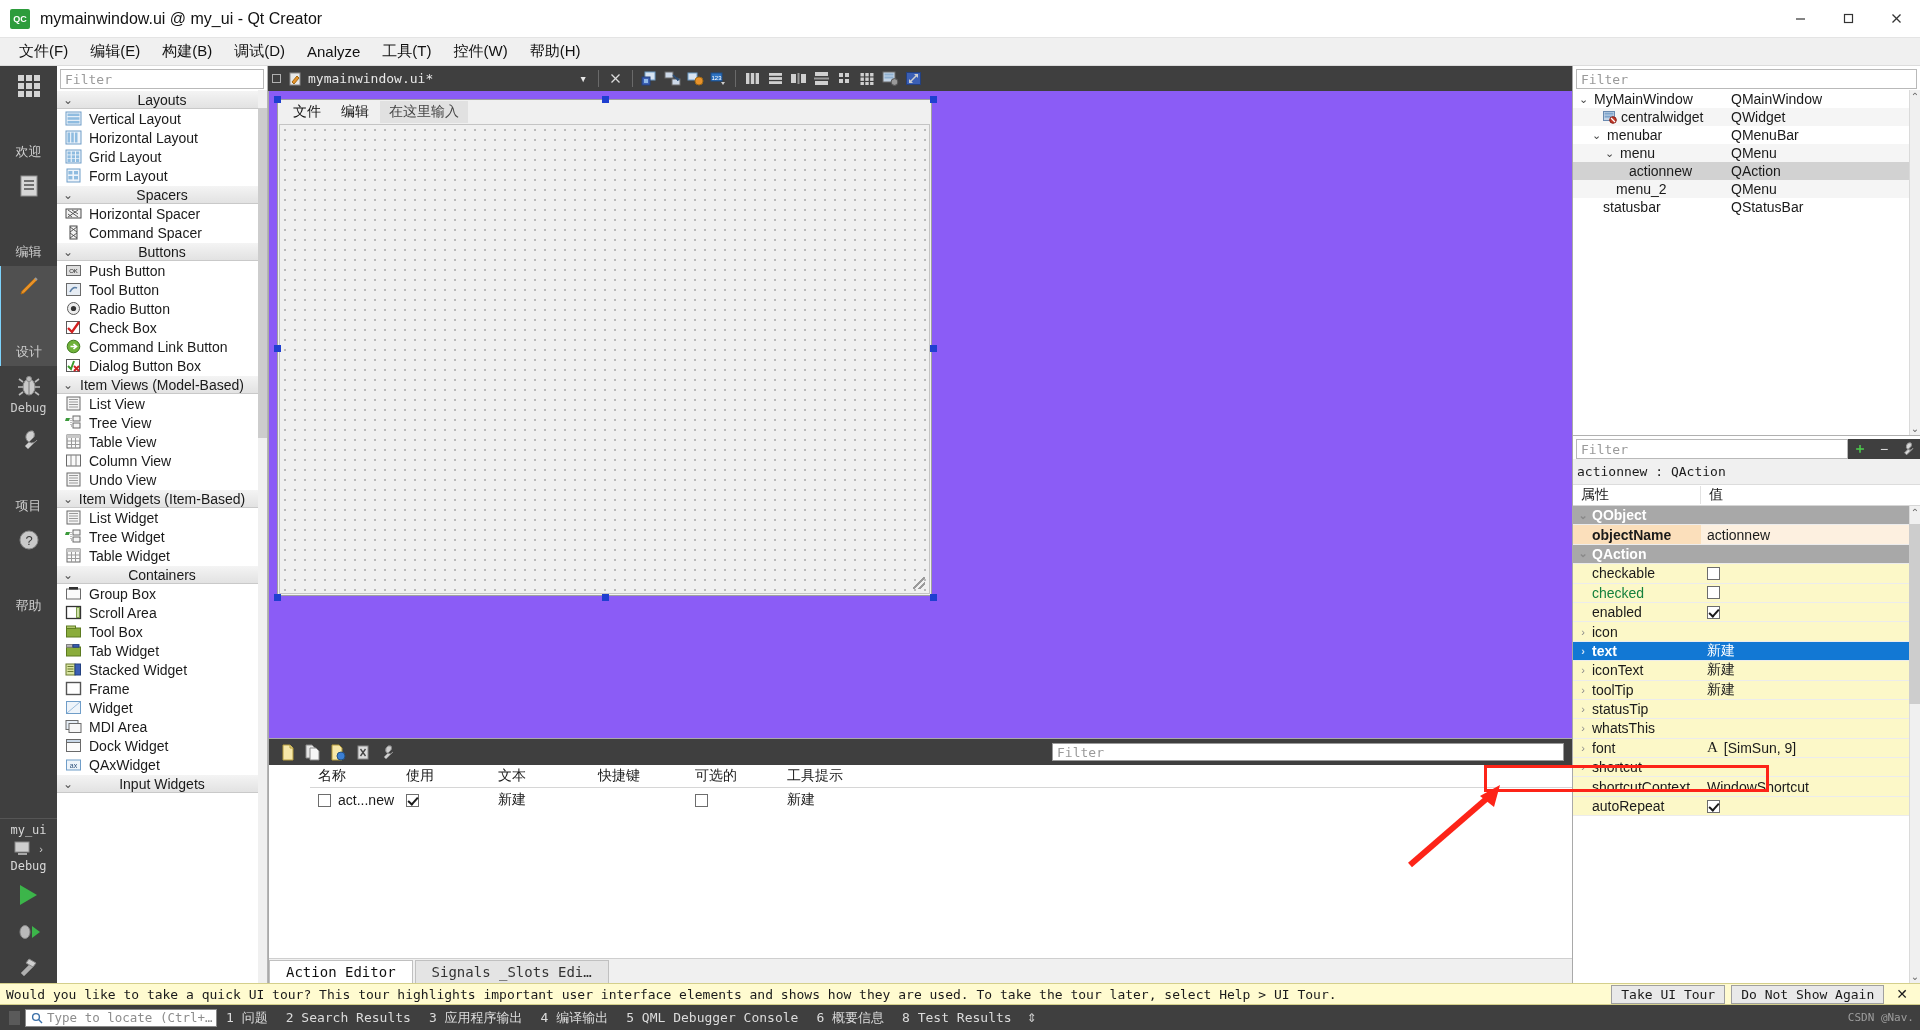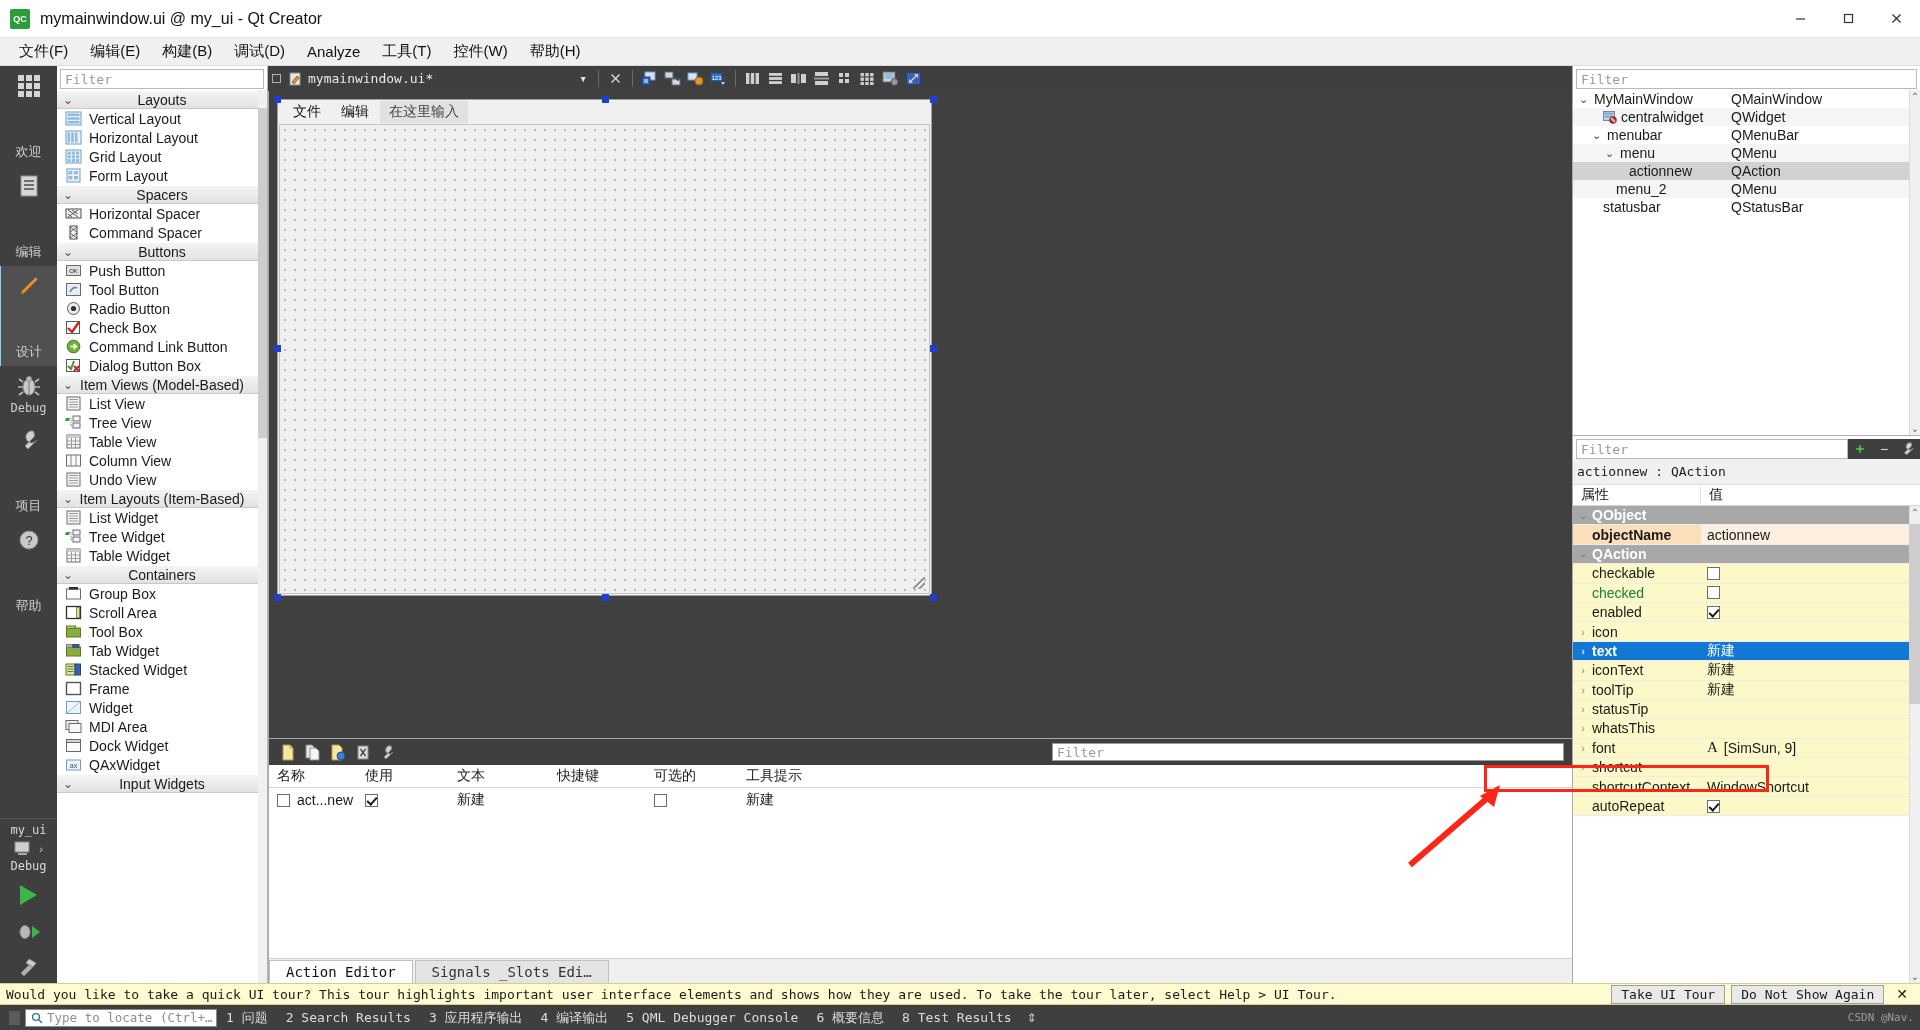--- a/index.html
+++ b/index.html
@@ -66,21 +66,21 @@
   .doctoolbar { height:25px; background:#3f3f3f; display:flex; align-items:center; gap:2px;
      padding:0 4px; flex:0 0 25px; }
   .dt-chip { display:flex; align-items:center; gap:5px; color:#e6e6e6; font-size:13px;
      font-family:"DejaVu Sans Mono", monospace; }
   .dt-sq { width:9px;height:9px;border:1px solid #b0b0b0; }
   .dt-combo { display:flex; align-items:center; gap:6px; padding:1px 5px; color:#e8e8e8; font-size:13px;
      font-family:"DejaVu Sans Mono", monospace; }
   .dt-sep { width:1px; height:17px; background:#6a6a6a; margin:0 4px; }
   .tbi { width:21px; height:19px; display:flex; align-items:center; justify-content:center; }
 
-  .formarea { flex:1 1 auto; background:#404040; position:relative; overflow:hidden;
+  .formarea { flex:1 1 auto; background:#8b5cf6; position:relative; overflow:hidden;
      border-left:1px solid #a9a9a9; }
   .form-window { position:absolute; left:8px; top:8px; width:655px; height:497px;
      background:#f0f0f0; border:1px solid #a0a0a0; }
   .form-menubar { height:23px; background:#f0f0f0; display:flex; align-items:center; padding-left:6px; gap:2px; }
   .fm-item { padding:2px 9px; font-size:14px; color:#111; }
   .fm-item.placeholder { background:#e1e1e1; color:#444; }
   .form-central { position:absolute; left:1px; right:1px; top:24px; bottom:1px;
      background-color:#f0f0f0;
      background-image:radial-gradient(#b9b9b9 0.8px, transparent 0.8px);
      background-size:10px 10px; border:1px solid #c4c4c4; }
@@ -91,21 +91,21 @@
        linear-gradient(135deg, transparent 70%, #9b9b9b 70%, #9b9b9b 80%, transparent 80%); }
 
   
   .actionpanel { height:245px; flex:0 0 245px; background:#fff; display:flex; flex-direction:column;
      border-top:1px solid #a9a9a9; border-left:1px solid #a9a9a9; }
   .ae-toolbar { height:26px; background:#3f3f3f; display:flex; align-items:center; gap:4px; padding:0 8px;
      flex:0 0 26px; }
   .ae-filter { margin-left:auto; width:512px; height:18px; background:#fff; border:1px solid #9a9a9a;
      display:flex; align-items:center; padding-left:4px; color:#9a9a9a; font-size:13px;
      font-family:"DejaVu Sans Mono", monospace; }
-  .ae-table { flex:1 1 auto; overflow:hidden; background:#fff; }
+  .ae-table { flex:1 1 auto; overflow:hidden; background:#fff;padding-left:41px; }
   .ae-head { display:flex; height:23px; align-items:center; border-bottom:1px solid #d6d6d6; font-size:14px; }
   .ae-head div { padding-left:8px; }
   .ae-row { display:flex; height:24px; align-items:center; font-size:14px; }
   .ae-row > div { padding-left:8px; display:flex; align-items:center; gap:7px; }
   .cb { width:13px; height:13px; border:1px solid #6d6d6d; background:#fff; display:inline-block;
      position:relative; flex:0 0 13px; }
   .cb.on::after { content:""; position:absolute; left:3px; top:0px; width:4px; height:8px;
      border:solid #1a1a1a; border-width:0 2px 2px 0; transform:rotate(42deg); }
   .ae-tabs { height:25px; display:flex; align-items:flex-end; background:#f0f0f0; flex:0 0 25px;
      border-top:1px solid #cfcfcf; }
@@ -508,21 +508,21 @@
                 <line x1="4" y1="6" x2="13" y2="6"></line>
                 <line x1="4" y1="8.5" x2="13" y2="8.5"></line>
                 <line x1="4" y1="11" x2="13" y2="11"></line>
               </g>
             </svg>
           <span>Undo View</span>
         </div>
 
         <div class="wb-group">
           <span class="caret">⌄</span>
-          <span>Item Layouts (Item-Based)</span>
+          <span>Item Widgets (Item-Based)</span>
         </div>
         <div class="wb-item">
           <svg class="wb-ico" viewBox="0 0 17 15">
               <rect x="2" y="1" width="13" height="13" fill="#f4f4f4" stroke="#6a6a6a"></rect>
               <g stroke="#9a9a9a">
                 <line x1="4" y1="3.5" x2="13" y2="3.5"></line>
                 <line x1="4" y1="6" x2="13" y2="6"></line>
                 <line x1="4" y1="8.5" x2="13" y2="8.5"></line>
                 <line x1="4" y1="11" x2="13" y2="11"></line>
               </g>

